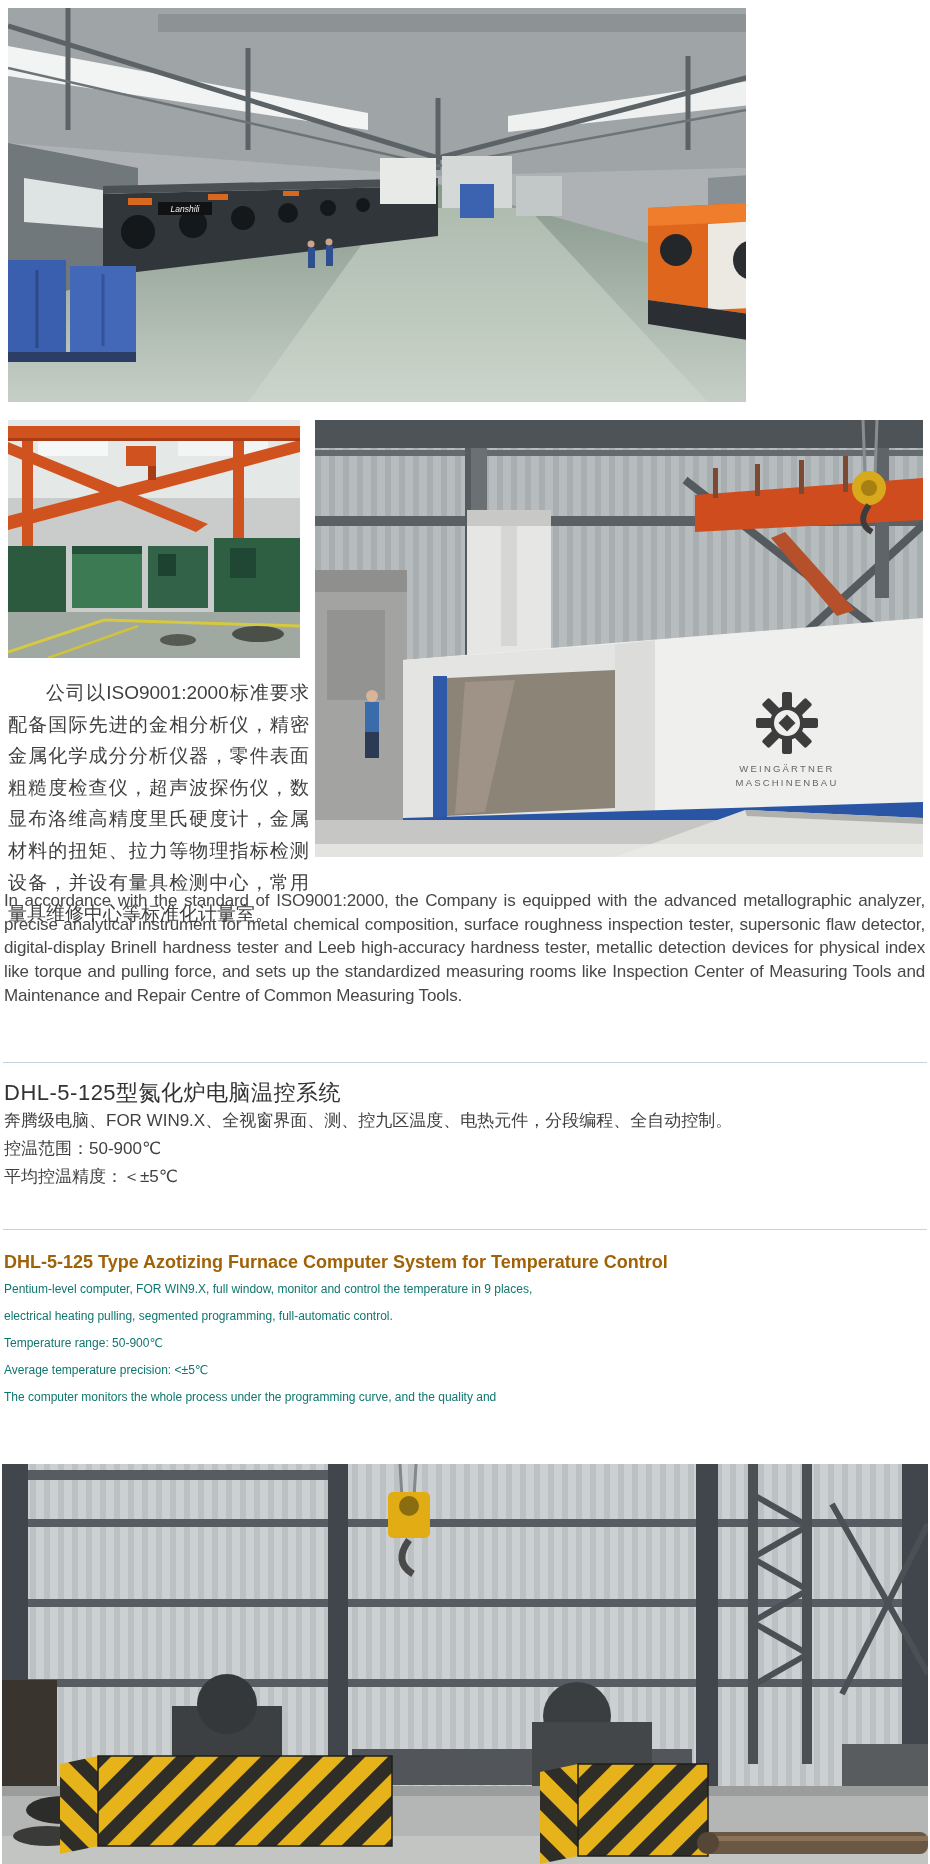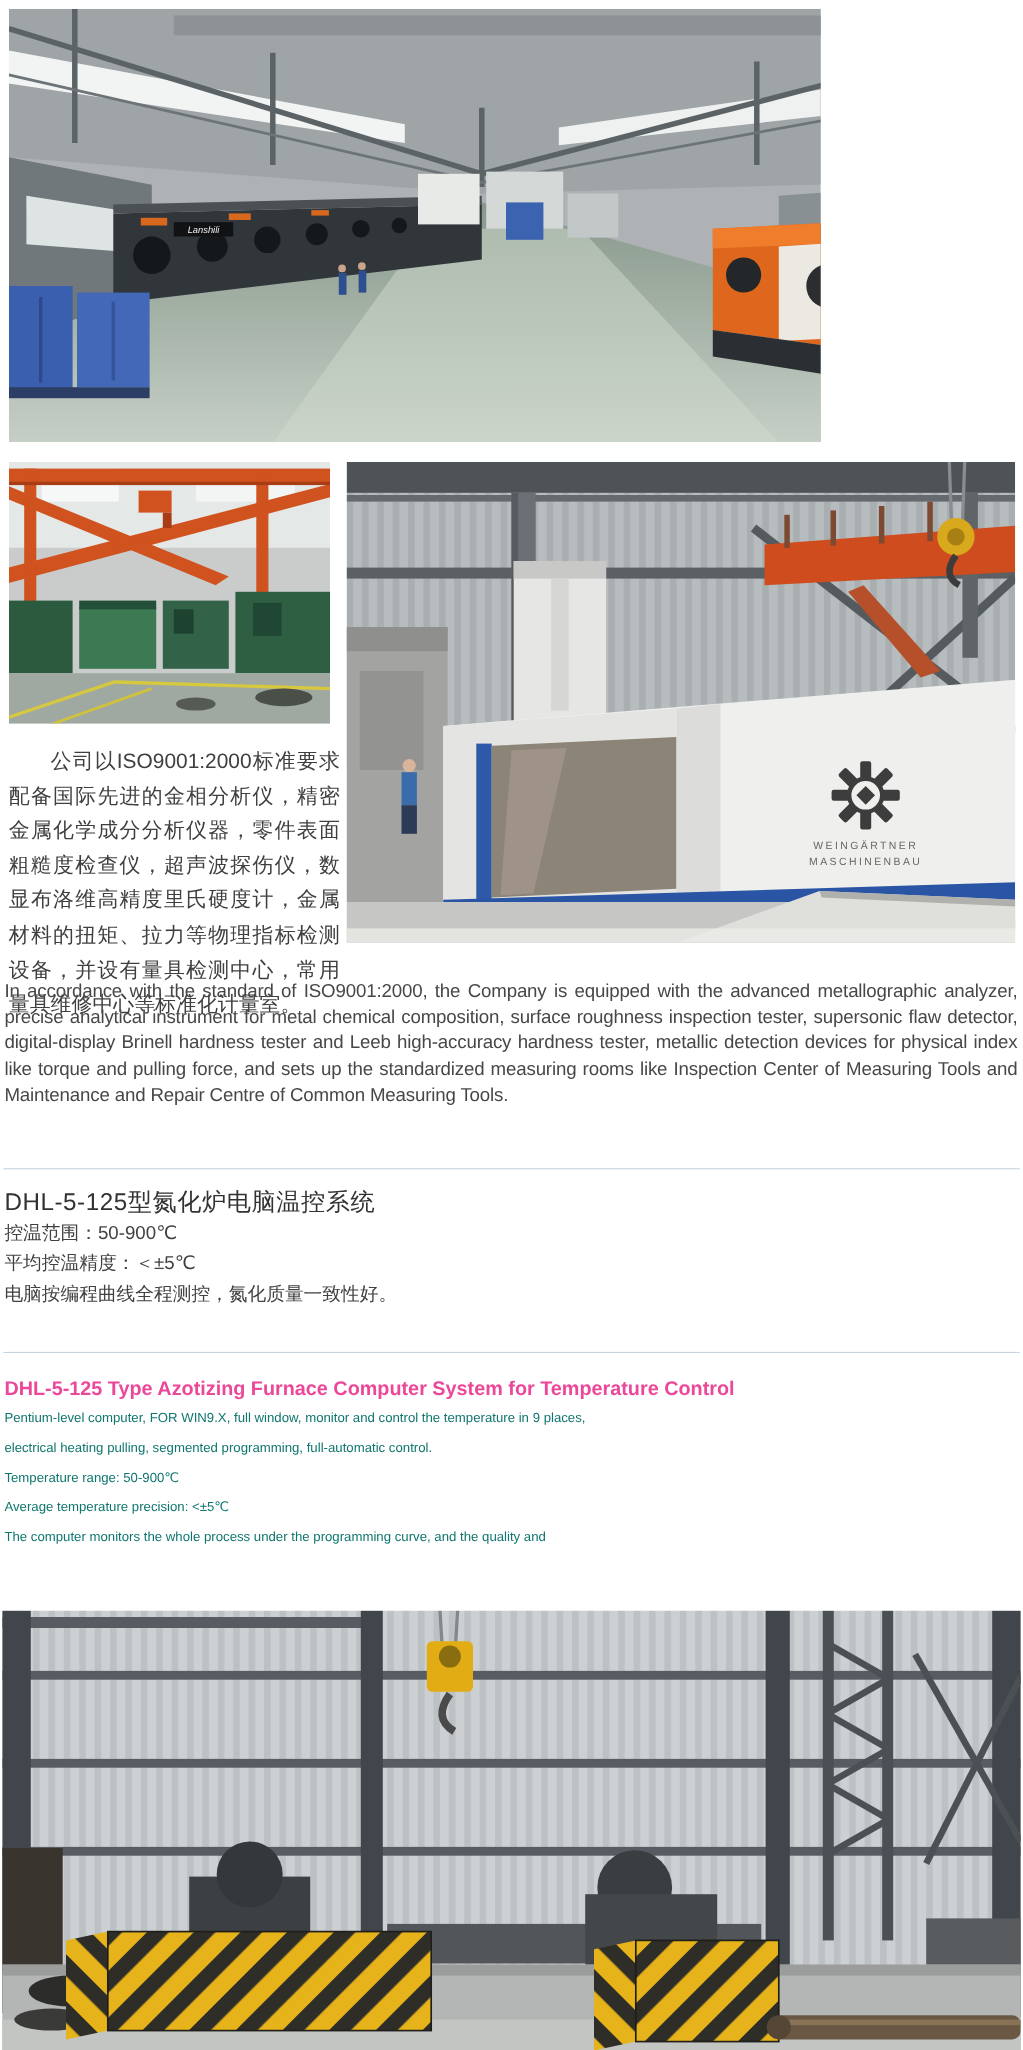--- a/index.html
+++ b/index.html
@@ -15,21 +15,21 @@
             font-size:19px;line-height:31.6px;color:#3f3f3f;text-align:justify;text-indent:2em}
   .en-intro{position:absolute;left:4px;top:889px;width:921px;margin:0;
             font-size:17px;line-height:23.7px;color:#474747;text-align:justify;letter-spacing:-0.15px}
   .divider{position:absolute;left:3px;width:924px;height:0;border-top:1px solid #c7d4df}
   .d1{top:1062px}
   .d2{top:1229px}
   .cn-title{position:absolute;left:4px;top:1078px;margin:0;font-size:22px;font-weight:normal;
             color:#323232;letter-spacing:.5px}
   .cn-specs{position:absolute;left:4px;top:1107px;width:920px;font-size:17px;color:#414141}
   .cn-specs .ln{line-height:28px}
-  .en-title{position:absolute;left:4px;top:1252px;margin:0;font-size:18px;font-weight:bold;color:#ec4899}
+  .en-title{position:absolute;left:4px;top:1252px;margin:0;font-size:18px;font-weight:bold;color:#a16207}
   .en-specs{position:absolute;left:4px;top:1276px;width:920px;font-size:12px;color:#0f766e}
   .en-specs .ln{line-height:27px}
   .svg-brand{font:italic 8.5px "Liberation Sans",sans-serif;fill:#f2f2f2}
   .svg-logo{font-family:"Liberation Sans",sans-serif;font-size:9.5px;letter-spacing:2.2px;
             fill:#666;text-anchor:middle}
 </style>
 </head>
 <body>
 
 <figure class="photo-top">
@@ -239,23 +239,23 @@
 </figure>
 
 <p class="cn-intro">公司以ISO9001:2000标准要求配备国际先进的金相分析仪，精密金属化学成分分析仪器，零件表面粗糙度检查仪，超声波探伤仪，数显布洛维高精度里氏硬度计，金属材料的扭矩、拉力等物理指标检测设备，并设有量具检测中心，常用量具维修中心等标准化计量室。</p>
 
 <p class="en-intro">In accordance with the standard of ISO9001:2000, the Company is equipped with the advanced metallographic analyzer, precise analytical instrument for metal chemical composition, surface roughness inspection tester, supersonic flaw detector, digital-display Brinell hardness tester and Leeb high-accuracy hardness tester, metallic detection devices for physical index like torque and pulling force, and sets up the standardized measuring rooms like Inspection Center of Measuring Tools and Maintenance and Repair Centre of Common Measuring Tools.</p>
 
 <div class="divider d1"></div>
 
 <h2 class="cn-title">DHL-5-125型氮化炉电脑温控系统</h2>
 <div class="cn-specs">
+  <div class="ln">奔腾级电脑、FOR WIN9.X、全视窗界面、测、控九区温度、电热元件，分段编程、全自动控制。</div>
   <div class="ln">控温范围：50-900℃</div>
   <div class="ln">平均控温精度：＜±5℃</div>
-  <div class="ln">电脑按编程曲线全程测控，氮化质量一致性好。</div>
 </div>
 
 <div class="divider d2"></div>
 
 <h3 class="en-title">DHL-5-125 Type Azotizing Furnace Computer System for Temperature Control</h3>
 <div class="en-specs">
   <div class="ln">Pentium-level computer, FOR WIN9.X, full window, monitor and control the temperature in 9 places,</div>
   <div class="ln">electrical heating pulling, segmented programming, full-automatic control.</div>
   <div class="ln">Temperature range: 50-900℃</div>
   <div class="ln">Average temperature precision: &lt;±5℃</div>

